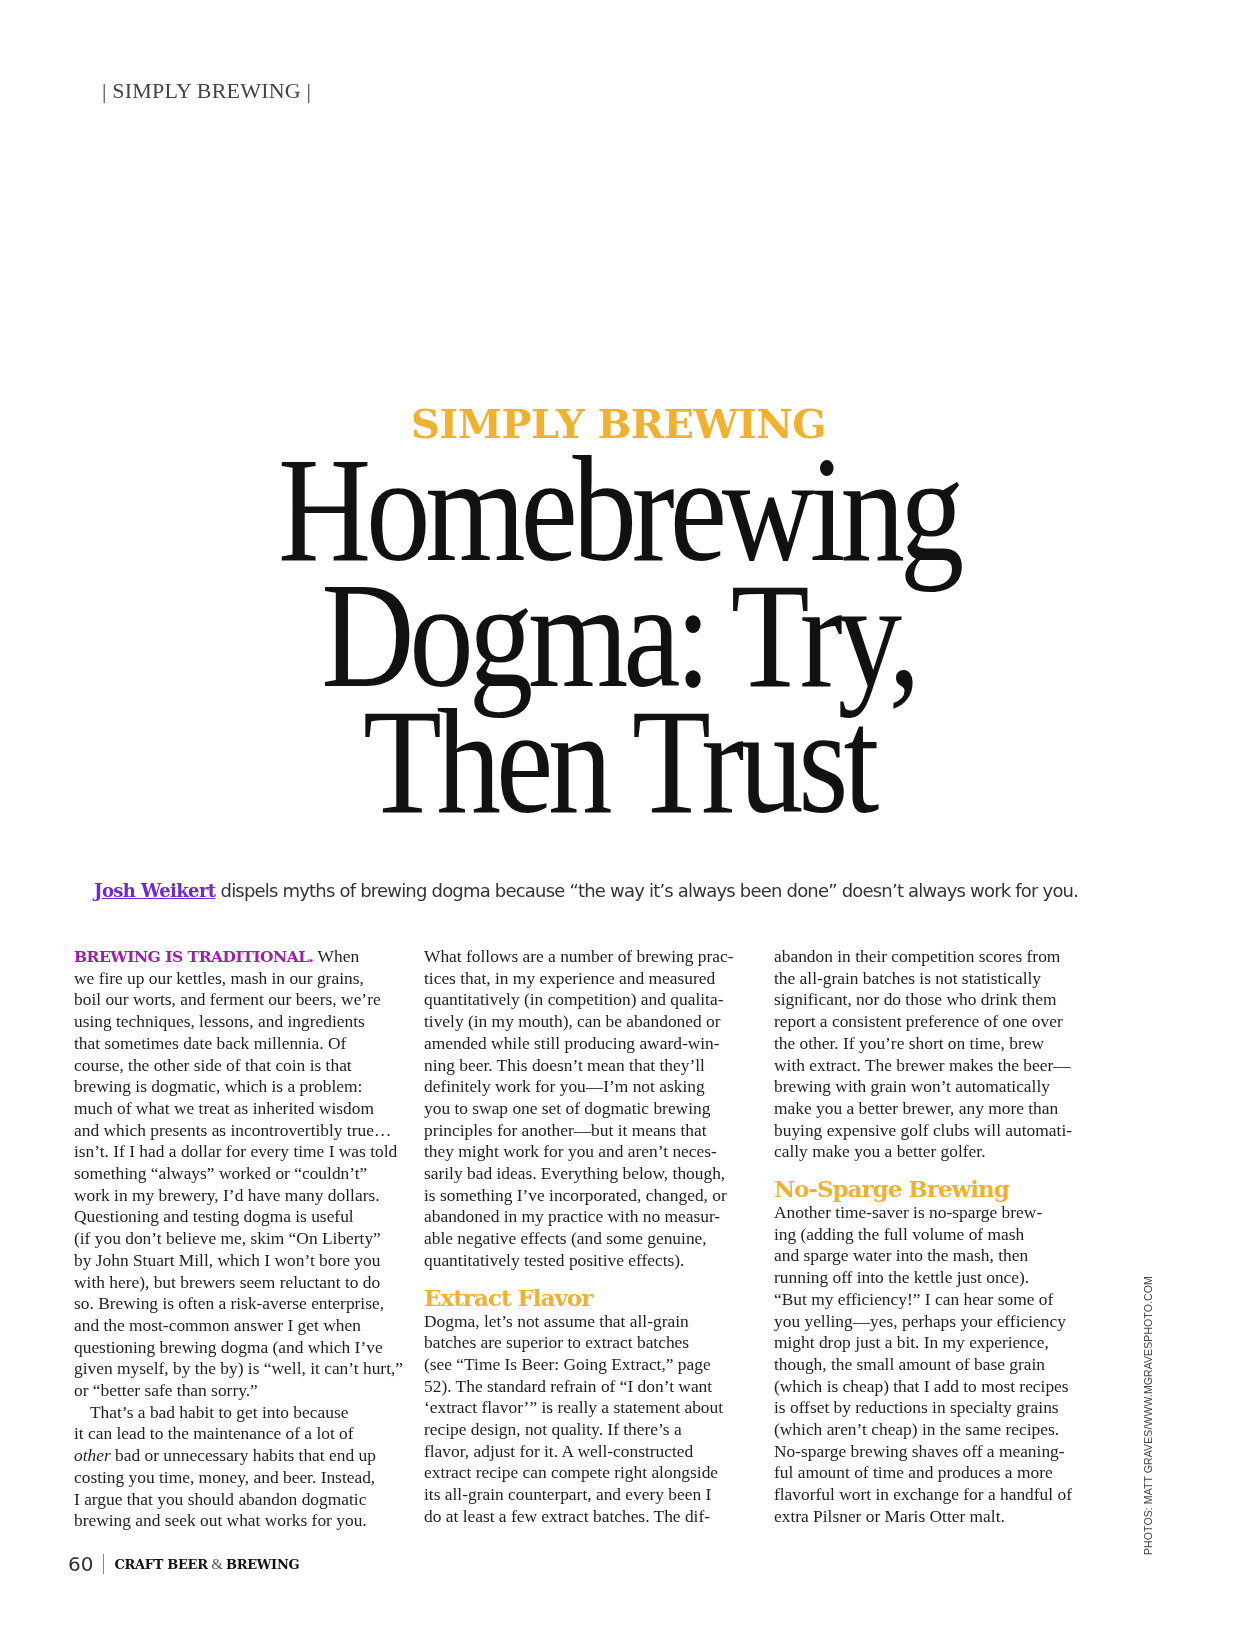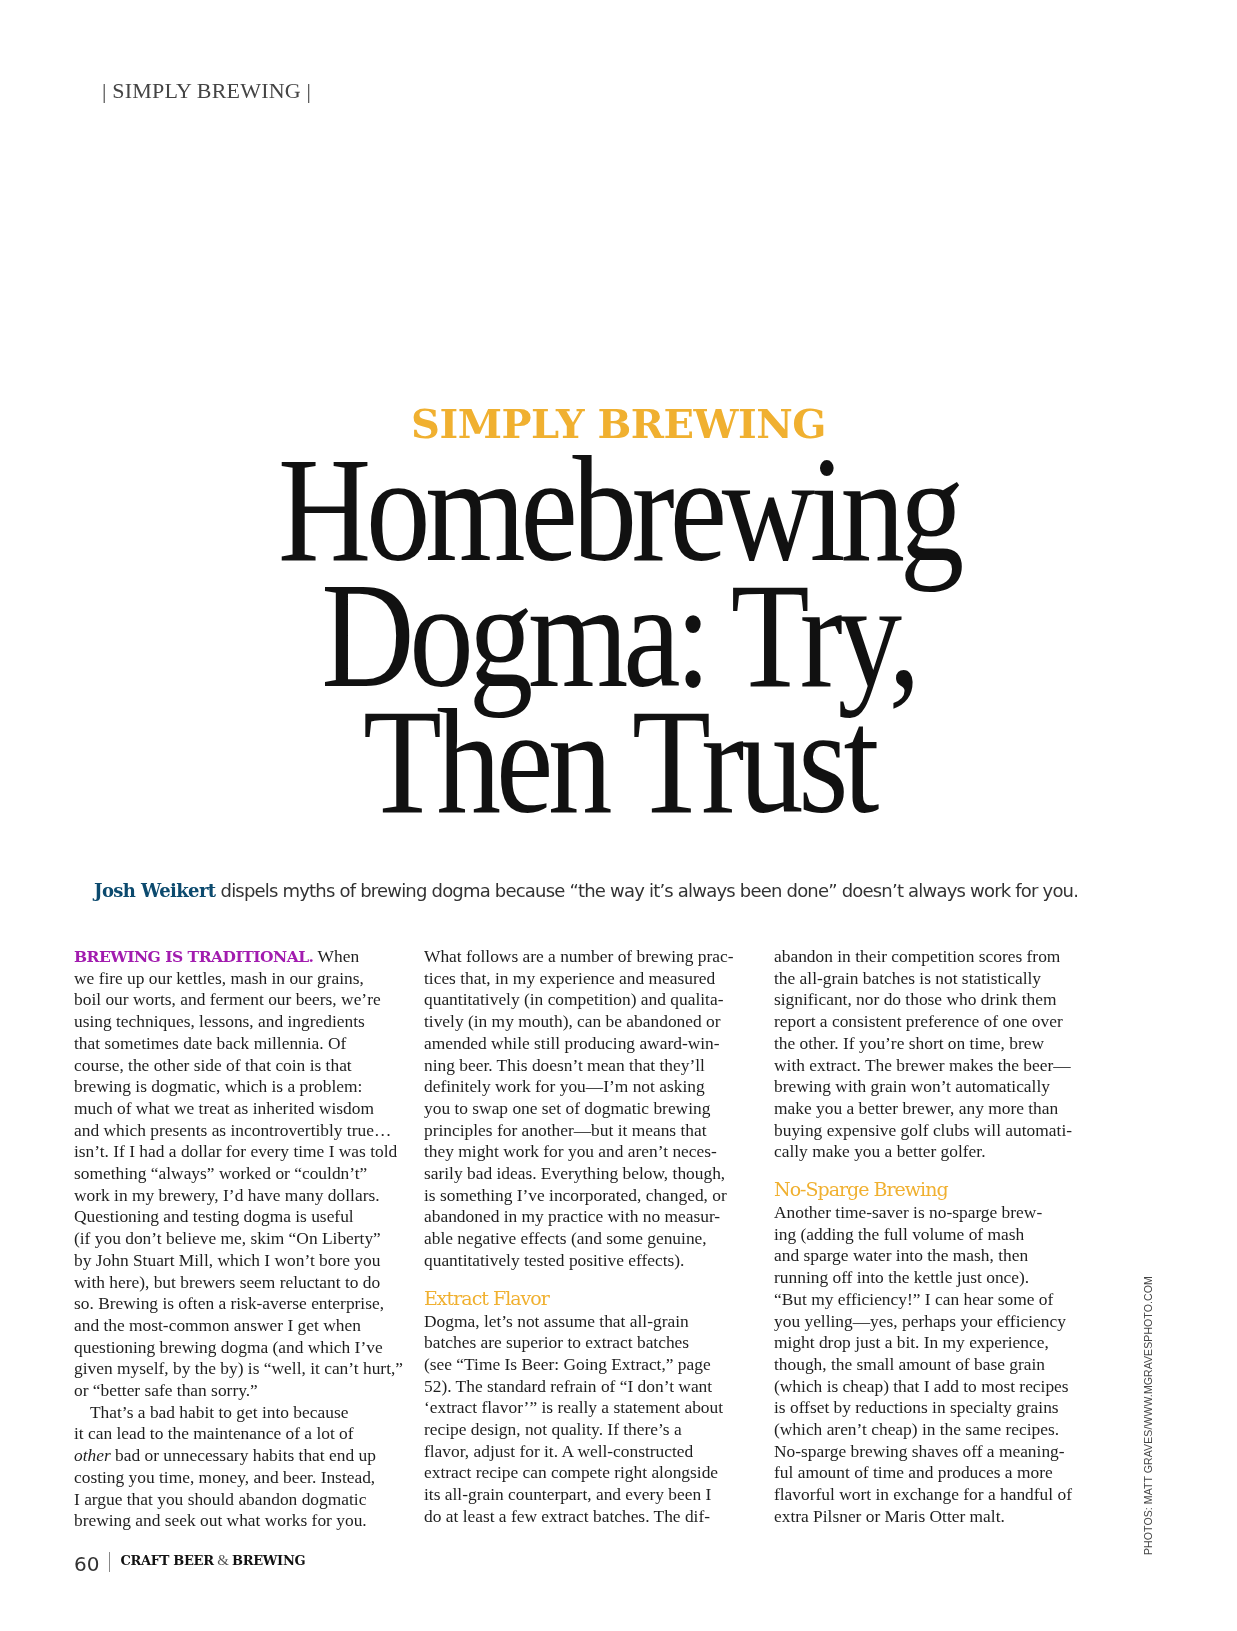--- a/index.html
+++ b/index.html
@@ -18,39 +18,39 @@
     font-family: "Liberation Serif", serif; font-weight: normal; color: #111;
     font-size: 150px; line-height: 126px; letter-spacing: -6px;
     transform: scaleX(0.86); transform-origin: center top;
   }
   .headline div { white-space: nowrap; }
   .deck {
     position: absolute; left: 94px; top: 880px; width: 1100px;
     font-family: "DejaVu Sans", sans-serif; font-size: 18px; color: #333; letter-spacing: -0.8px;
     white-space: nowrap;
   }
-  .deck .author { font-family: "DejaVu Serif", serif; font-weight: bold; color: #0c4a6e; letter-spacing: -0.6px; }
+  .deck .author { font-family: "DejaVu Serif", serif; font-weight: bold; color: #6d28d9; letter-spacing: -0.6px; text-decoration: underline; }
   .columns {
     position: absolute; top: 946px; left: 74px; width: 1030px;
     display: flex; gap: 40px;
   }
   .col {
     width: 310px;
     font-family: "Liberation Serif", serif; font-size: 17.4px; line-height: 21.7px; color: #1f1f1f;
   }
   .col p { margin: 0; }
   .lead-in { font-family: "DejaVu Serif", serif; font-weight: bold; font-size: 15.5px; letter-spacing: -0.5px; color: #a21caf; }
   .subhead {
-    font-family: "DejaVu Serif", serif; font-weight: normal; color: var(--accent);
-    font-size: 19px; letter-spacing: -1px; margin: 14px 0 1px 0; line-height: 24px;
+    font-family: "DejaVu Serif", serif; font-weight: bold; color: var(--accent);
+    font-size: 23px; letter-spacing: -1px; margin: 14px 0 1px 0; line-height: 24px;
   }
   .line { display: block; white-space: nowrap; }
   .folio {
-    position: absolute; left: 74px; top: 1552px;
-    font-family: "DejaVu Sans", sans-serif; font-size: 20px; color: #333; display: flex; align-items: flex-start;
+    position: absolute; left: 68px; top: 1552px;
+    font-family: "DejaVu Sans", sans-serif; font-size: 20px; color: #333; display: flex; align-items: center;
   }
   .folio .sep { width: 1px; height: 20px; background: #888; margin: 0 10px; }
   .folio .mag { font-family: "DejaVu Serif", serif; font-weight: bold; font-size: 13px; color: #111; letter-spacing: -0.3px; }
   .folio .amp { font-family: "Liberation Serif", serif; font-weight: normal; font-size: 15px; color: #555; }
   .credit {
     position: absolute; left: 1142px; top: 1555px; transform-origin: left top; transform: rotate(-90deg);
     font-family: "Liberation Sans", sans-serif; font-size: 10.5px; color: #444; white-space: nowrap; letter-spacing: 0.1px;
   }
 </style>
 </head>

